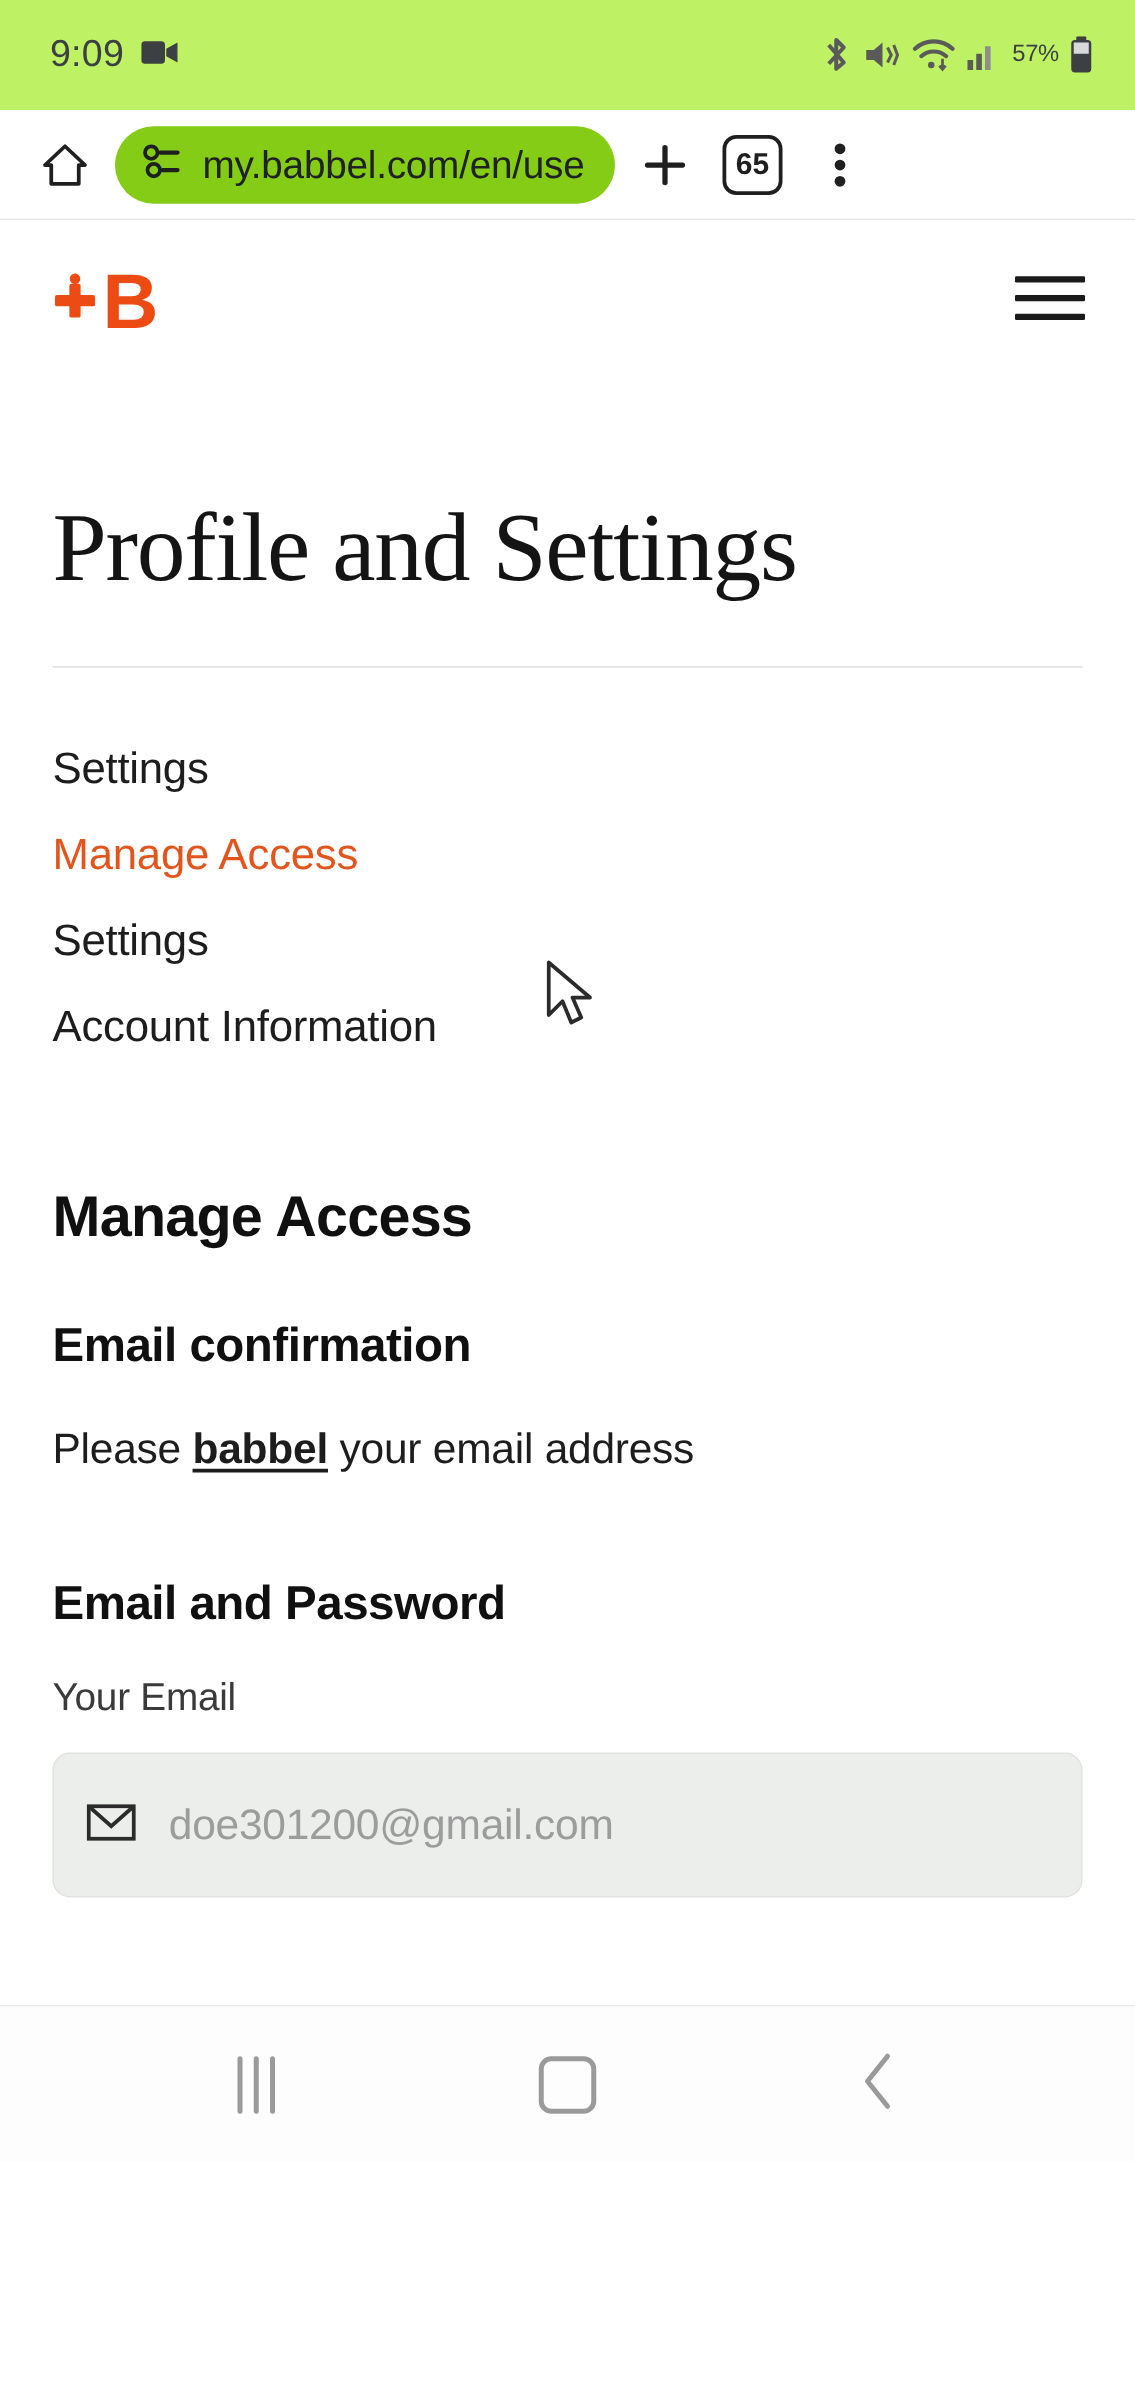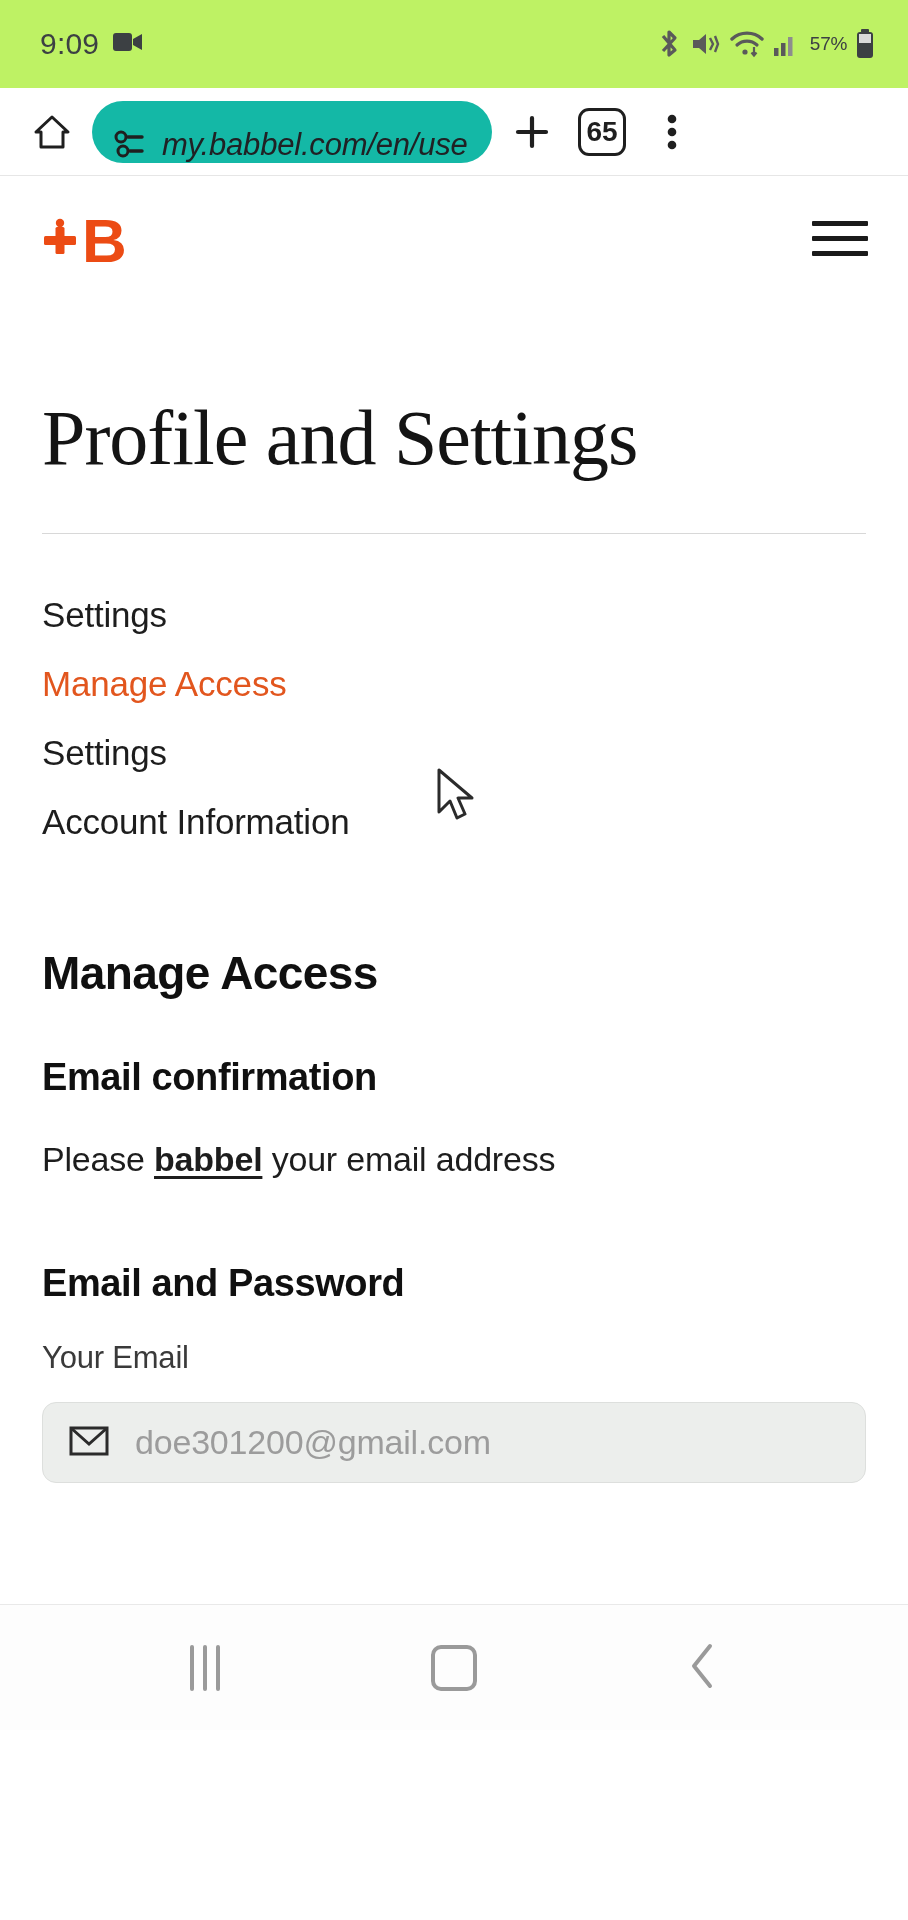--- a/index.html
+++ b/index.html
@@ -35,40 +35,39 @@
     background:#fff;
     border-bottom:1px solid #e6e6e6;
   }
   .chrome-btn{
     width:60px;height:60px;flex:0 0 auto;
     display:flex;align-items:center;justify-content:center;
   }
   .omnibox{
     flex:1 1 auto;
     height:62px;
-    background:#14b8a6;
+    background:#84cc16;
     border-radius:31px;
-    display:flex;align-items:flex-end;
+    display:flex;align-items:center;
     padding:0 22px;
     gap:16px;
     overflow:hidden;
     min-width:0;
     max-width:400px;
-    font-style:italic;
   }
   .omnibox-url{
     font-size:31px;color:#202124;
     white-space:nowrap;overflow:hidden;
     letter-spacing:-.2px;
   }
   .tab-count{
     width:48px;height:48px;
     border:3.5px solid #1f1f1f;border-radius:11px;
     display:flex;align-items:center;justify-content:center;
-    font-size:28px;font-weight:bold;color:#1f1f1f;
+    font-size:24px;font-weight:bold;color:#1f1f1f;
   }
 
   
   .viewport{
     position:relative;
     width:100%;
     height:1428px;
     background:#fff;
     overflow:hidden;
   }
@@ -125,21 +124,21 @@
     margin-top:46px;letter-spacing:-.2px;line-height:1;
   }
   .body-text b{ font-weight:bold;text-decoration:underline;text-underline-offset:5px; }
 
   .field-label{
     font-size:31px;color:#3a3a3a;
     margin-top:38px;letter-spacing:-.2px;
   }
   .email-field{
     margin-top:26px;
-    height:81px;
+    height:116px;
     background:#eceeec;
     border:1px solid #dddfdd;
     border-radius:14px;
     display:flex;align-items:center;
     gap:26px;
     padding:0 26px;
   }
   .email-value{
     font-size:34px;color:#9c9c9c;letter-spacing:-.2px;
   }

